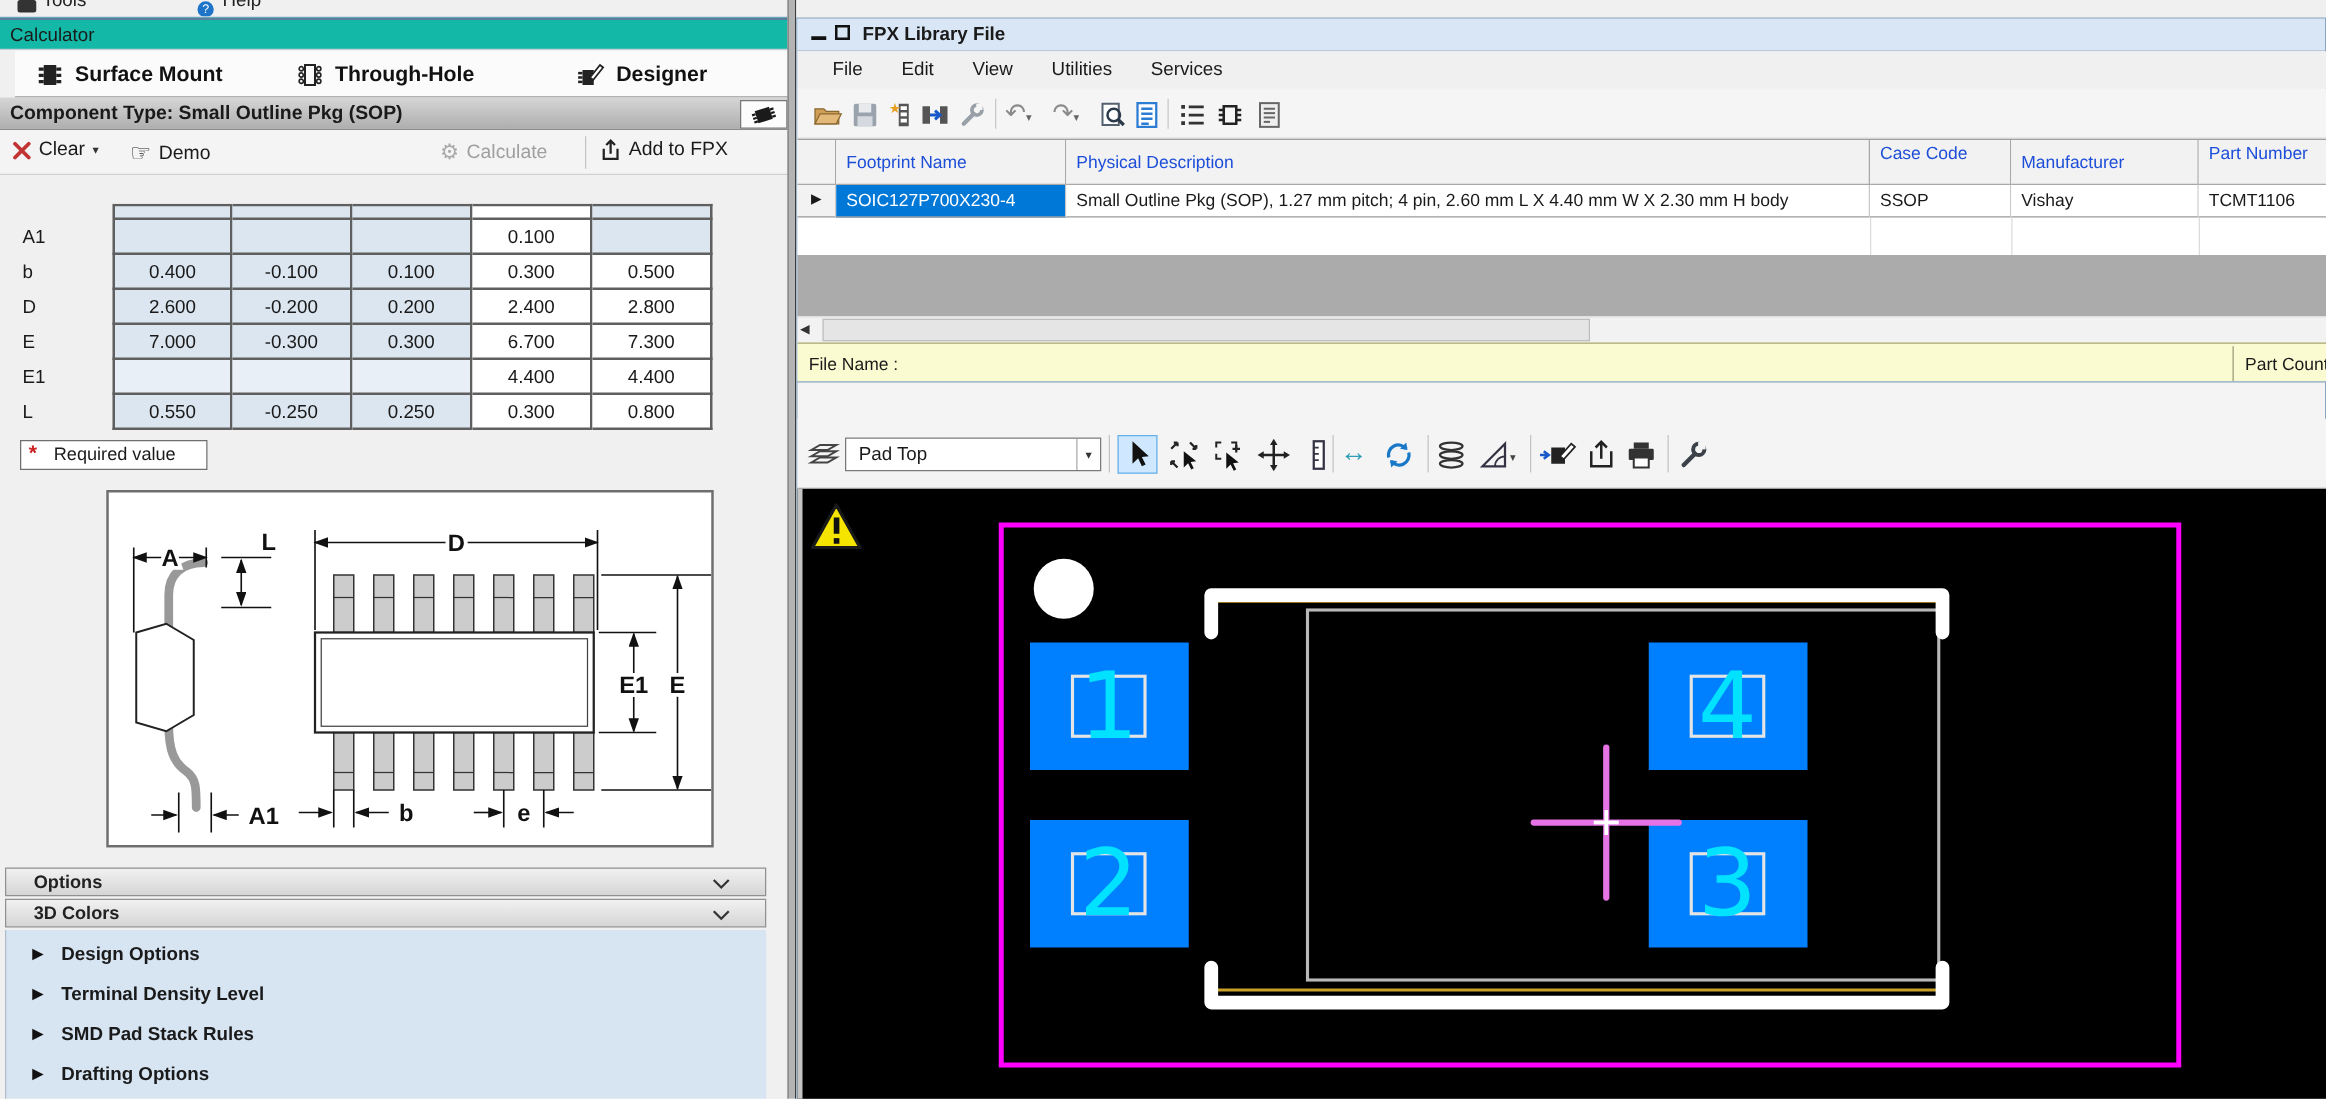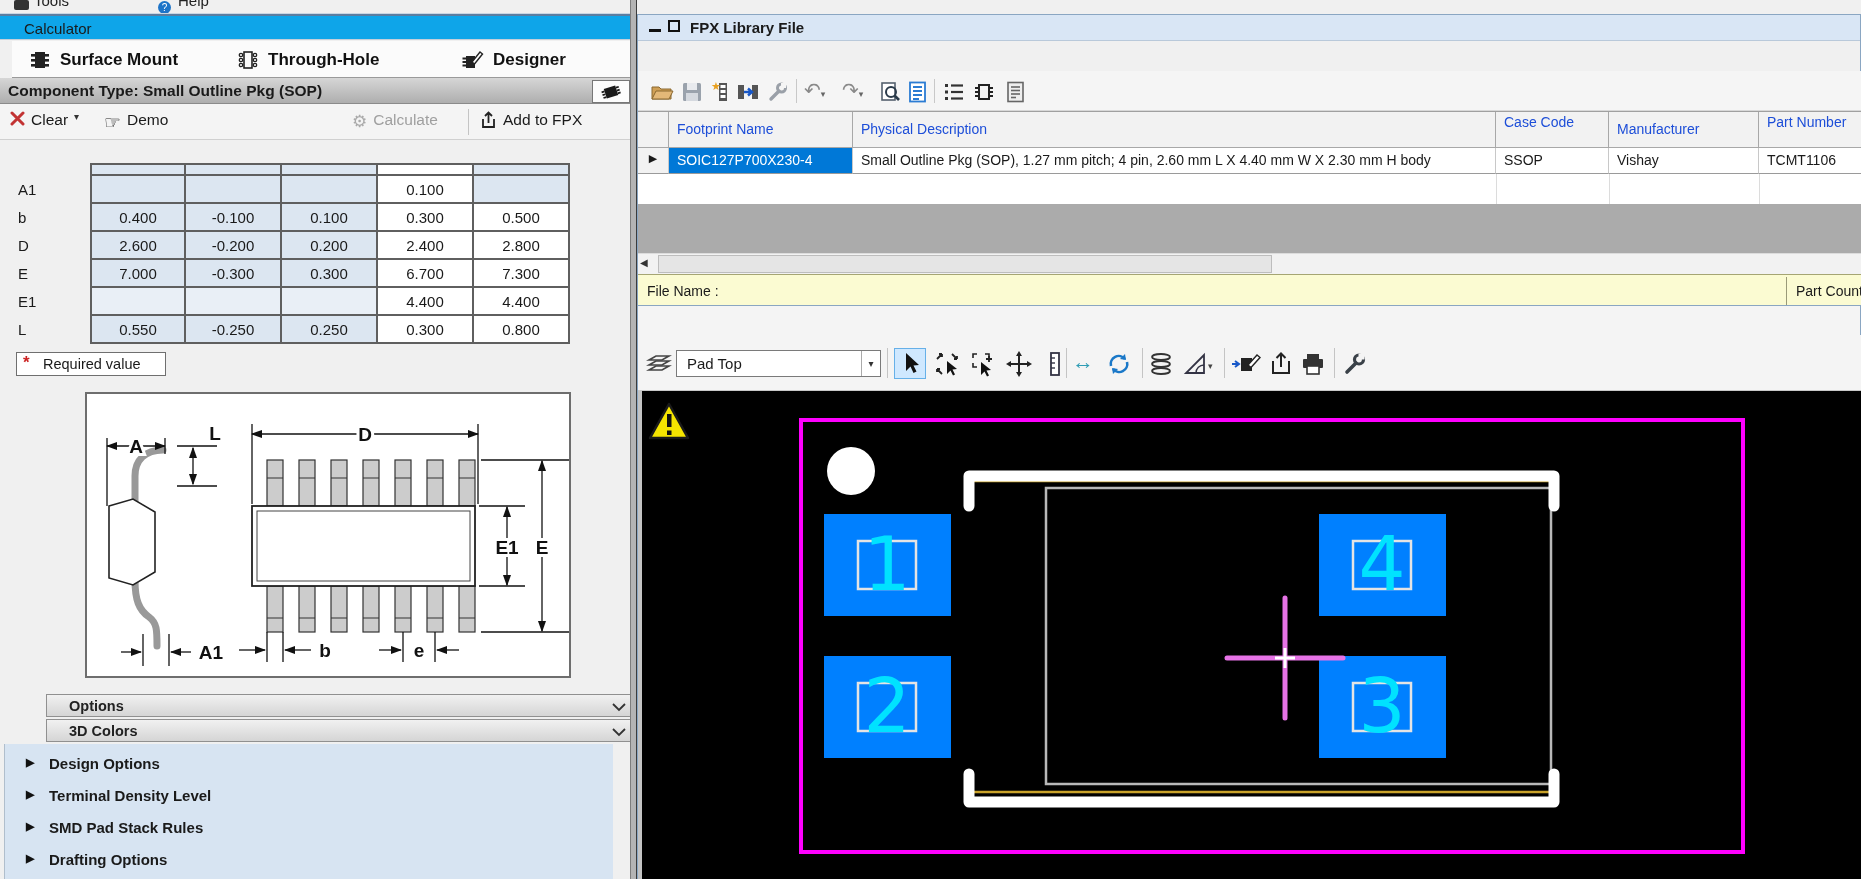--- a/index.html
+++ b/index.html
@@ -8,49 +8,49 @@
   .abs { position:absolute; }
 
   
   #top-strip { left:0; top:0; width:1861px; height:14px; background:#f0f0f0; overflow:hidden; border-bottom:1px solid #c9d6e4;}
   #top-strip .mi { position:absolute; top:-8px; font-size:15px; color:#222; }
   .tools-glyph { position:absolute; left:14px; top:0px; width:15px; height:10px; background:#333; border-radius:2px; }
   .help-glyph { position:absolute; left:158px; top:1px; width:13px; height:13px; border-radius:50%; background:#1d74c8; color:#fff; font-size:10px; text-align:center; line-height:13px; }
 
   
   #left-panel { left:0; top:14px; width:630px; height:865px; background:#f0f0f0; }
-  #calc-titlebar { left:0; top:0; width:630px; height:26px; background:#0ea5e9; border-top:2px solid #5b7da0; border-bottom:1px solid #c4cfda; font-size:15px; padding:4px 0 0 24px; }
+  #calc-titlebar { left:0; top:0; width:630px; height:26px; background:#14b8a6; border-top:2px solid #5b7da0; border-bottom:1px solid #c4cfda; font-size:15px; padding:4px 0 0 8px; }
   #tab-bar { left:12px; top:27px; width:630px; height:37px; background:#fbfbfb; border-bottom:1px solid #9a9a9a; }
   .tab { position:absolute; top:6px; height:26px; display:flex; align-items:center; gap:8px; font-size:17px; font-weight:600; color:#111; }
   #comp-bar { left:0; top:64px; width:630px; height:26px; background:linear-gradient(#d6d6d6,#aeaeae); border-bottom:1px solid #8a8a8a; font-size:15.5px; font-weight:700; padding:4px 0 0 8px; }
   #chip-btn { left:592px; top:66px; width:38px; height:23px; background:#fcfcfc; border:1px solid #777; display:flex; align-items:center; justify-content:center; }
 
   #calc-toolbar { left:0; top:90px; width:630px; height:36px; background:#f4f4f4; border-bottom:1px solid #d0d0d0; font-size:15.5px; }
-  .tb-item { position:absolute; top:7px; display:flex; align-items:flex-start; gap:6px; }
+  .tb-item { position:absolute; top:7px; display:flex; align-items:center; gap:6px; }
   .grayed { color:#9f9f9f; }
   .vsep { position:absolute; top:5px; width:1px; height:26px; background:#c4c4c4; }
 
   
   #dim-table { left:2px; top:149px; width:570px; }
   .dim-row { position:relative; display:flex; height:28px; }
   .dim-row.partial { height:13px; overflow:hidden; }
   .dim-label { width:88px; font-size:15px; padding:5px 0 0 16px; }
   .dcell { width:96px; font-size:15px; text-align:center; padding-top:5px; border-right:2px solid #5f5f5f; border-bottom:2px solid #5f5f5f; }
   .dcell.first { border-left:2px solid #5f5f5f; }
   .c-blue { background:var(--cell-blue); }
   .c-white { background:#ffffff; }
   .c-pale { background:#e9eff6; }
   .bt { border-top:2px solid #5f5f5f; }
 
   #required-box { left:16px; top:338px; width:150px; height:24px; background:#fff; border:1px solid #6f6f6f; font-size:14.5px; padding:3px 0 0 26px; }
   #required-box .ast { position:absolute; left:6px; top:0px; color:#cc2222; font-size:17px; font-weight:700; }
 
   #diagram { left:85px; top:378px; width:486px; height:286px; background:#ffffff; border:2px solid #6e6e6e; }
 
-  .section-bar { left:4px; width:609px; height:23px; background:linear-gradient(#f1f1f1,#d5d5d5); border:1px solid #909090; font-size:14.5px; font-weight:600; padding:3px 0 0 22px; color:#222;margin-left:42px; }
+  .section-bar { left:4px; width:609px; height:23px; background:linear-gradient(#f1f1f1,#d5d5d5); border:1px solid #909090; font-size:14.5px; font-weight:600; padding:3px 0 0 22px; color:#222; }
   #tree-panel { left:4px; top:730px; width:609px; height:135px; background:var(--panel-blue); border-left:1px solid #b0becc; }
   .tree-item { position:absolute; left:0; width:100%; height:24px; font-size:15px; font-weight:600; color:#1a1a1a; }
   .tree-item .tri { position:absolute; left:21px; top:3px; font-size:11px; color:#111; }
   .tree-item .lbl { position:absolute; left:44px; top:2px; }
 
   
   #divider { left:630px; top:0; width:7px; height:879px; background:#b4b4b4; border-left:1px solid #7d7d7d; border-right:1px solid #3c3c3c; }
 
   
   #right-region { left:637px; top:0; width:1224px; height:879px; background:#f0f0f0; }
@@ -389,20 +389,27 @@
   <div class="abs" id="divider"></div>
 
   <div class="abs" id="right-region">
 
     <div class="abs" id="fpx-window">
       <div class="win-titlebar">
         <span class="min-glyph"></span>
         <span class="max-glyph"></span>
         <span class="win-title">FPX Library File</span>
       </div>
+      <div class="abs" id="fpx-menubar">
+        <span>File</span>
+        <span>Edit</span>
+        <span>View</span>
+        <span>Utilities</span>
+        <span>Services</span>
+      </div>
 
       <div class="abs" id="fpx-toolbar">
         <svg class="icon22" style="left:12px" viewBox="0 0 24 24">
           <path d="M2,7 L9,7 L11,9 L21,9 L21,19 L2,19 Z" fill="#cf9f55" stroke="#8a6830" stroke-width="1"></path>
           <path d="M2,19 L6,11 L23,11 L19,19 Z" fill="#e3b878" stroke="#8a6830" stroke-width="1"></path>
         </svg>
         <svg class="icon22" style="left:42px" viewBox="0 0 24 24">
           <rect x="3" y="3" width="18" height="18" rx="1.5" fill="#9aa2ac"></rect>
           <rect x="7" y="3" width="10" height="7" fill="#e8eaee"></rect>
           <rect x="6" y="13" width="12" height="8" fill="#d5d9df"></rect>

